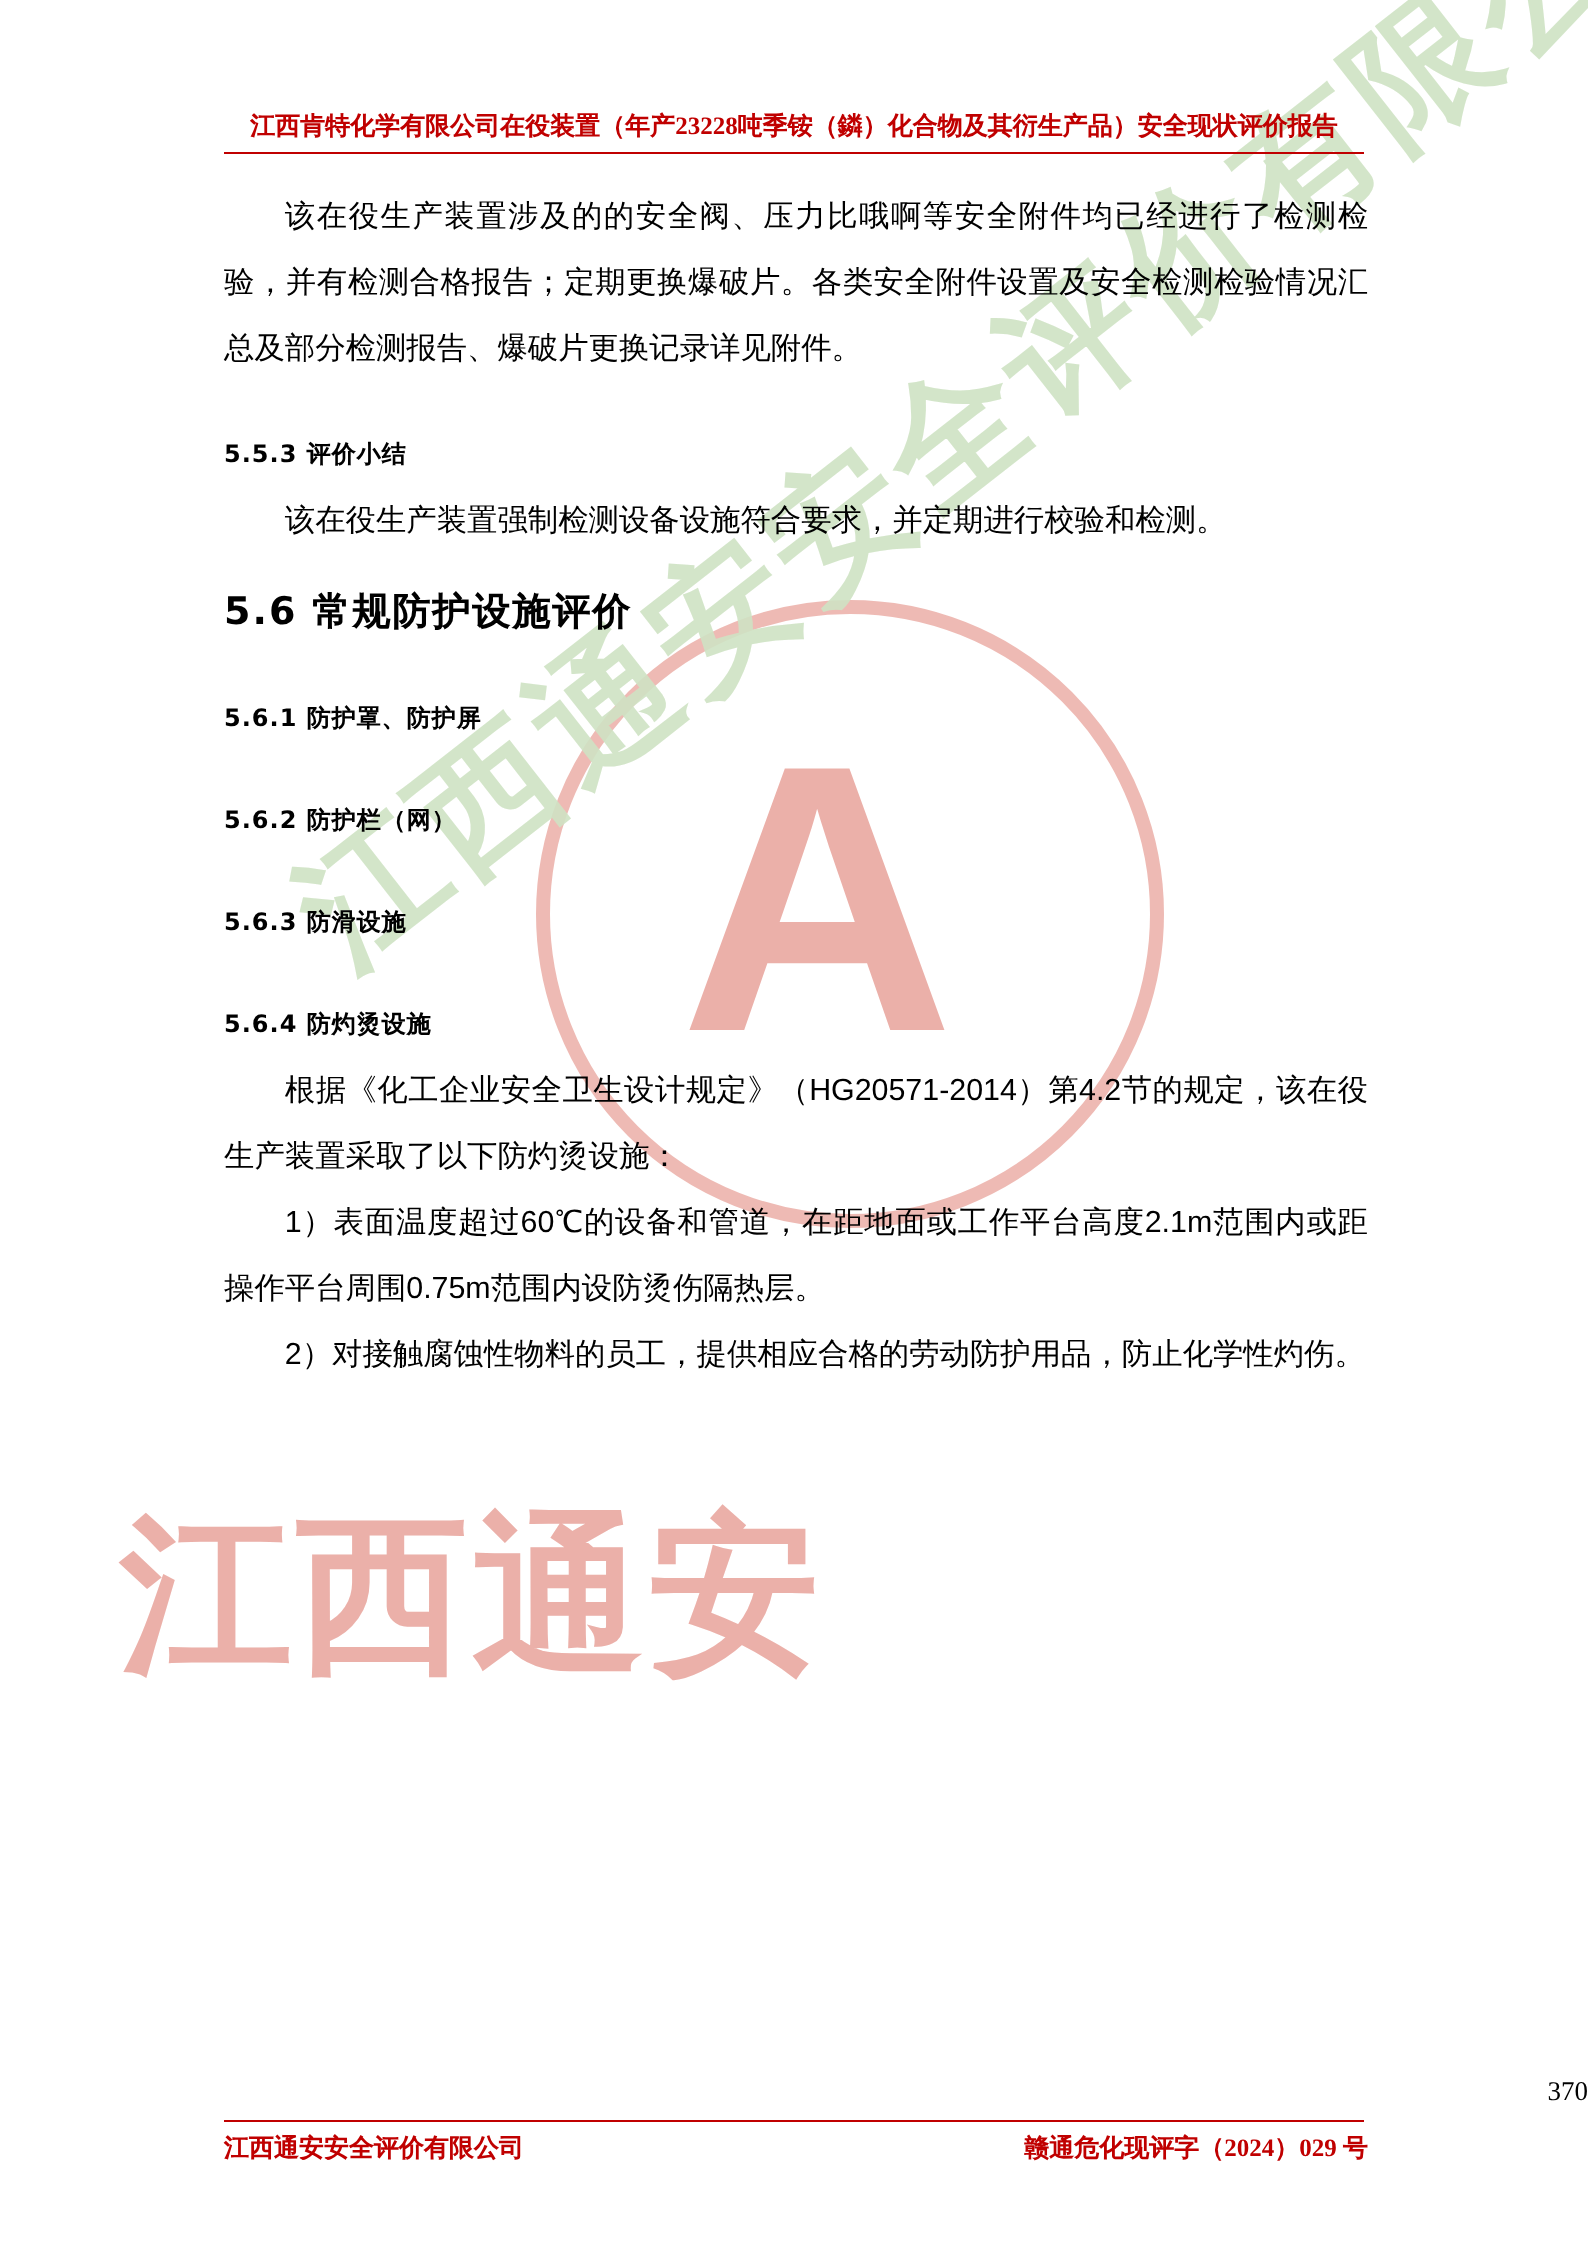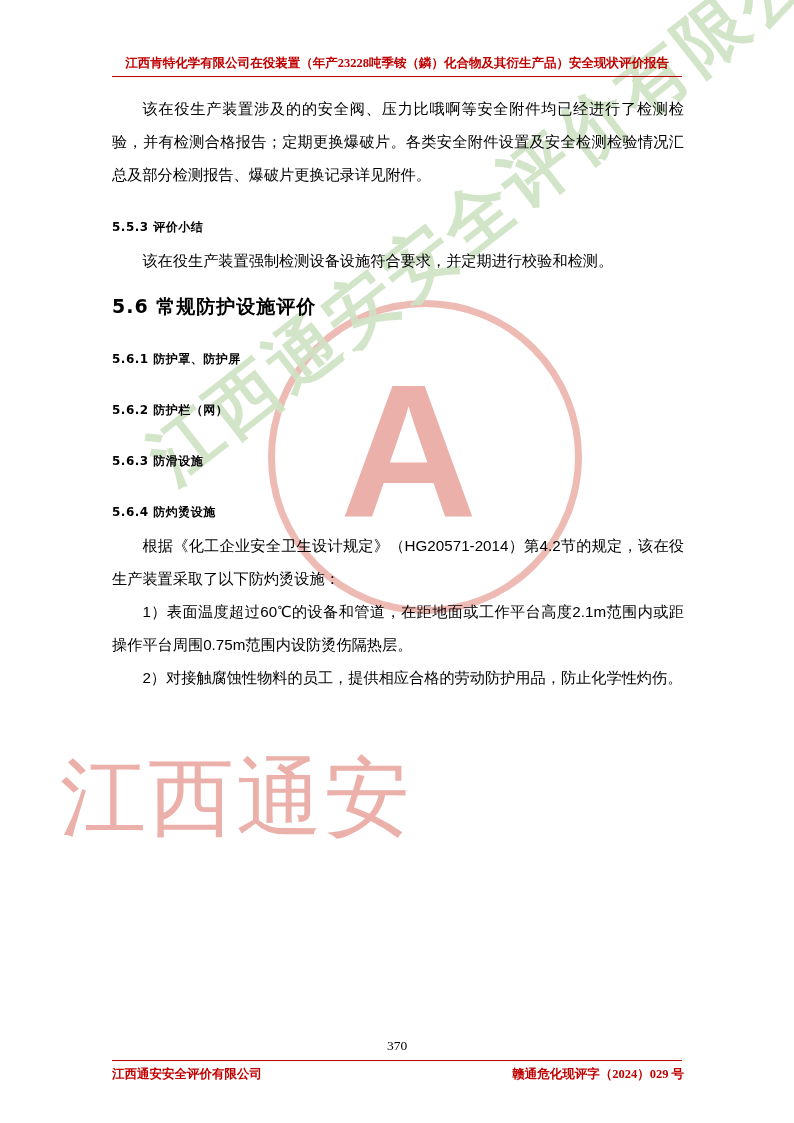--- a/index.html
+++ b/index.html
@@ -68,21 +68,21 @@
     transform-origin: left top;
     white-space: nowrap;
     letter-spacing: 4px;
   }
   .wm-horiz {
     position: absolute;
     left: 60px;
     top: 740px;
     font-size: 86px;
     font-family: "Liberation Serif", serif;
-    font-weight: normal;
+    font-weight: bold;
     color: #e8a39b;
     opacity: .85;
     white-space: nowrap;
     letter-spacing: 2px;
   }
 
   
   .content {
     position: relative;
     z-index: 2;
@@ -138,21 +138,21 @@
     font-family: "DejaVu Sans", "Liberation Sans", sans-serif;
     letter-spacing: 1px;
   }
 
   
   .page-number {
     position: absolute;
     top: 1038px;
     left: 0;
     width: 794px;
-    text-align: center;
+    text-align: right;
     font-size: 13.5px;
     font-family: "Liberation Serif", serif;
     z-index: 2;
   }
   .footer-rule {
     position: absolute;
     top: 1060px;
     left: 112px;
     width: 570px;
     border-bottom: 1px solid #c00000;

